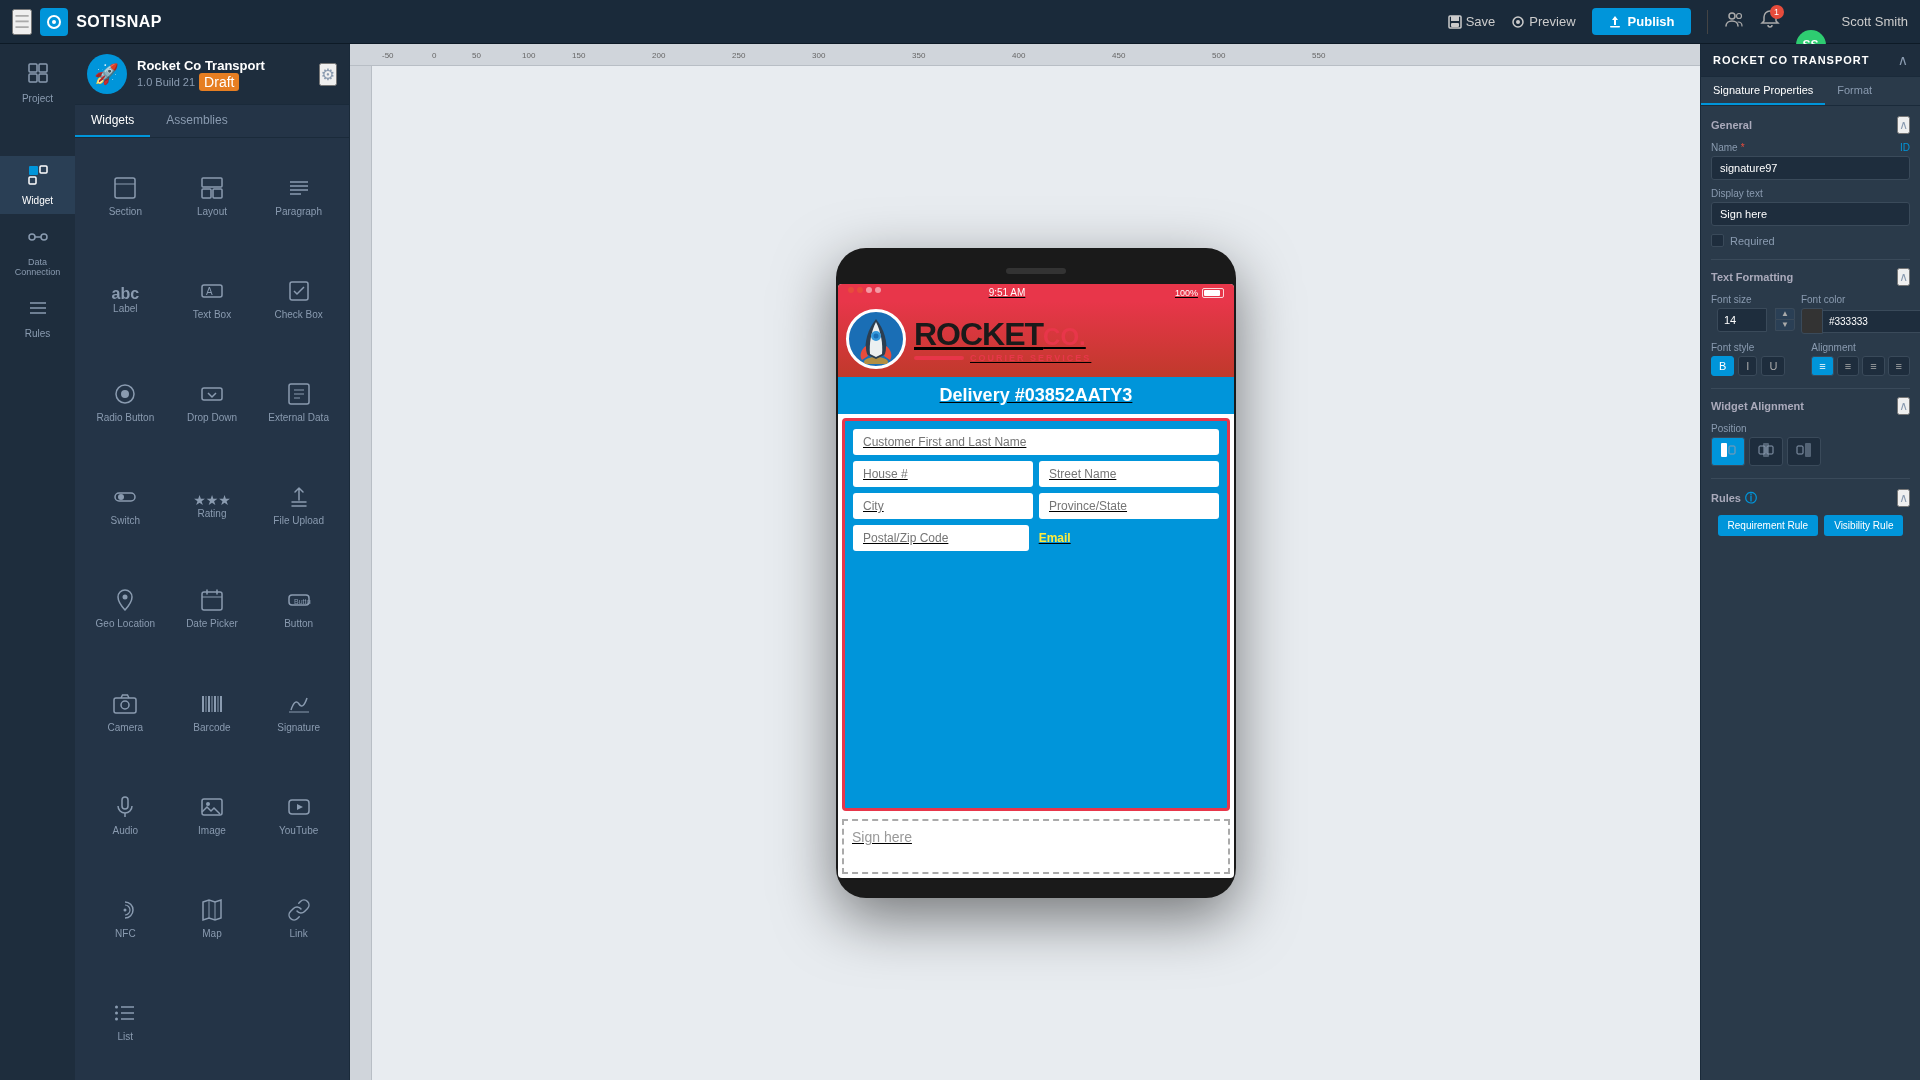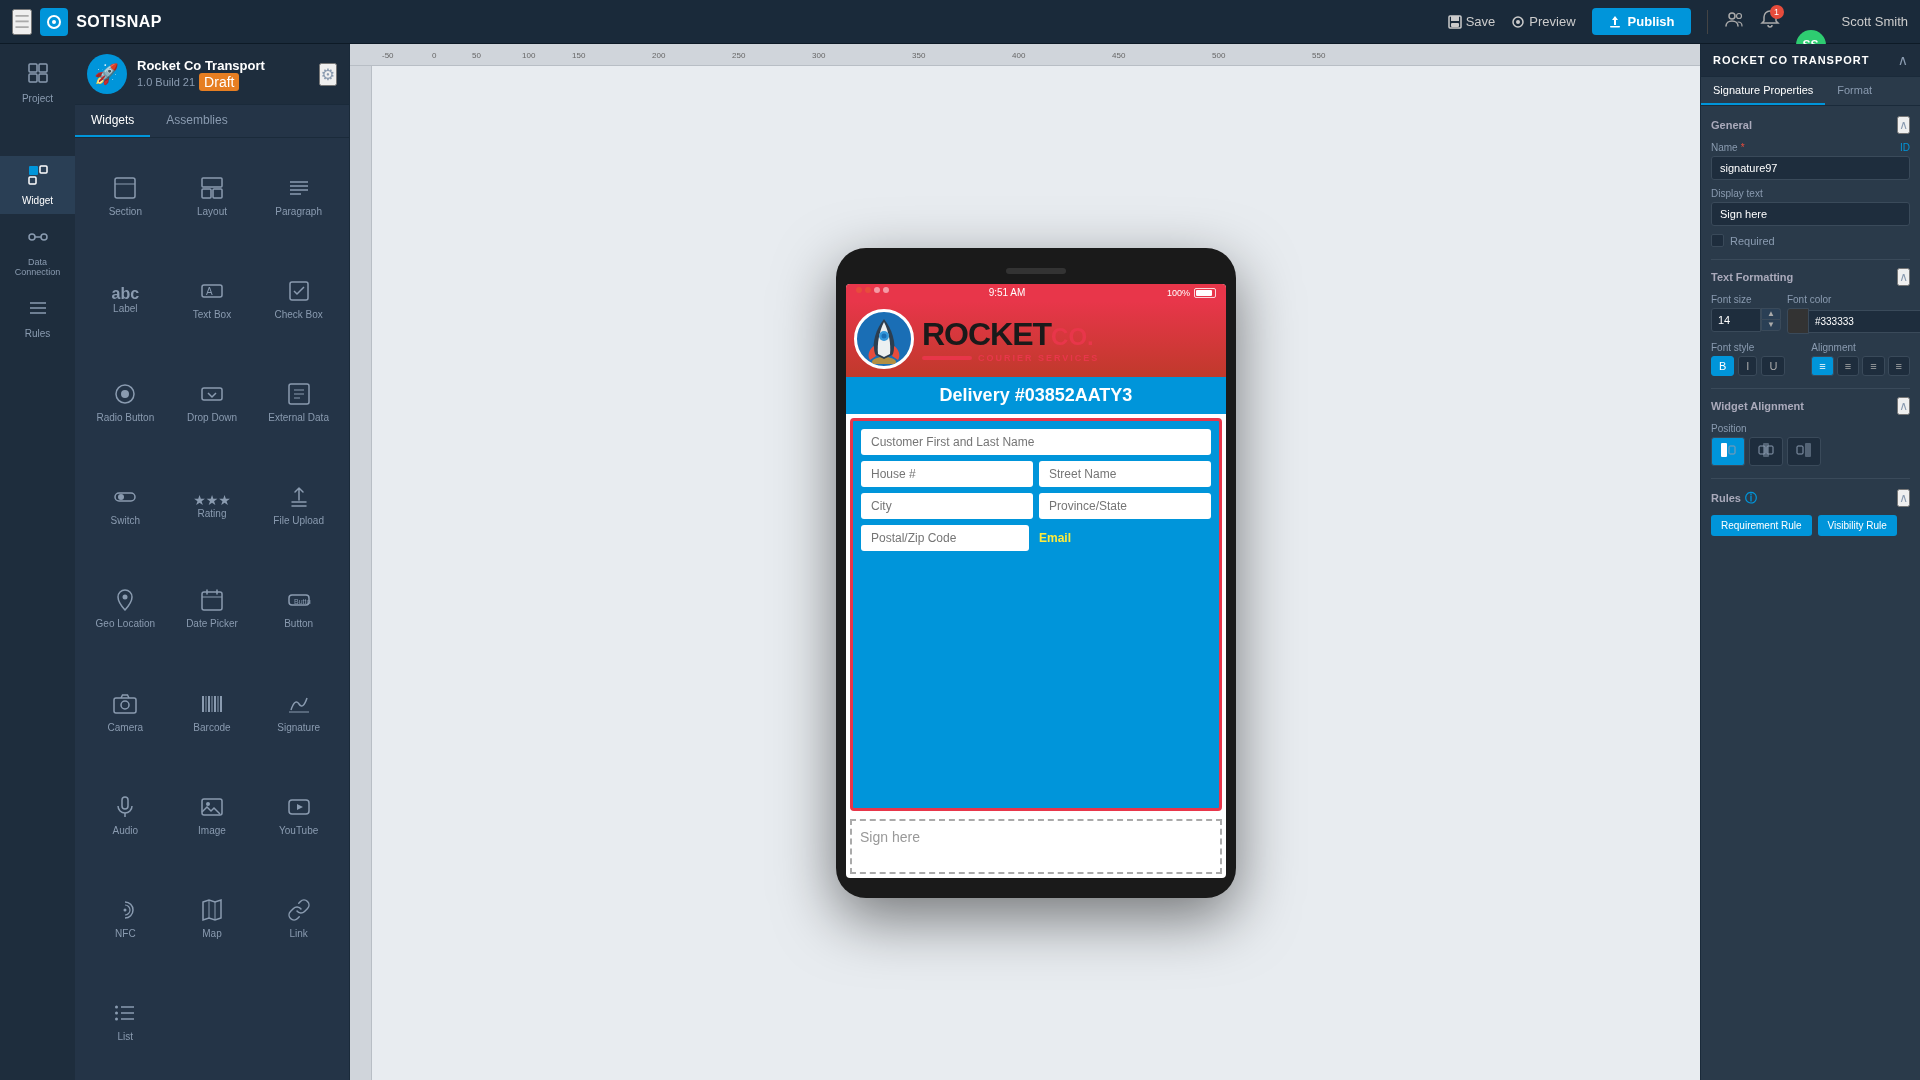--- a/index.html
+++ b/index.html
@@ -135,25 +135,26 @@
       align-items: center;
       justify-content: center;
     }
 
     
     .tablet-mockup {
       width: 400px;
       height: 650px;
       background: #1a1a1a;
       border-radius: 30px;
-      padding: 20px 10px;
+      padding: 20px 2px;
       box-shadow: 0 20px 60px rgba(0,0,0,0.5);
       display: flex;
       flex-direction: column;
       position: relative;
+      text-decoration: underline;
     }
     .tablet-speaker { width: 60px; height: 6px; background: #333; border-radius: 3px; margin: 0 auto 10px; }
     .tablet-screen {
       flex: 1;
       background: white;
       border-radius: 4px;
       overflow: hidden;
       display: flex;
       flex-direction: column;
     }
@@ -285,42 +286,42 @@
     .align-btn {
       background: #1e2d3d;
       border: 1px solid #3a4a5a;
       color: #aaa;
       padding: 3px 7px;
       font-size: 11px;
       border-radius: 3px;
       cursor: pointer;
     }
     .align-btn.active { background: #0095da; color: white; }
-    .number-input-row { display: flex; align-items: flex-start; gap: 0; }
+    .number-input-row { display: flex; align-items: flex-start; gap: 8px; margin-left: 6px; }
     .number-input { background: #1e2d3d; border: 1px solid #3a4a5a; color: white; padding: 5px 6px; font-size: 11px; border-radius: 3px 0 0 3px; width: 50px; }
     .number-stepper { display: flex; flex-direction: column; }
     .stepper-btn { background: #2a3f55; border: 1px solid #3a4a5a; color: #aaa; padding: 1px 5px; font-size: 8px; cursor: pointer; line-height: 1; }
     .stepper-btn:first-child { border-radius: 0 3px 0 0; border-bottom: none; }
     .stepper-btn:last-child { border-radius: 0 0 3px 0; }
     .color-input-row { display: flex; align-items: center; gap: 0; }
     .color-swatch { width: 22px; height: 26px; background: #333333; border: 1px solid #3a4a5a; border-radius: 3px 0 0 3px; cursor: pointer; }
     .color-text { background: #1e2d3d; border: 1px solid #3a4a5a; border-left: none; color: white; padding: 5px 6px; font-size: 10px; border-radius: 0 3px 3px 0; flex: 1; }
     .position-buttons { display: flex; gap: 4px; }
     .position-btn {
       background: #1e2d3d;
       border: 1px solid #3a4a5a;
       color: #aaa;
       padding: 4px 8px;
       font-size: 14px;
       border-radius: 3px;
       cursor: pointer;
     }
     .position-btn.active { background: #0095da; }
     .rules-section { margin-top: 10px; }
-    .rules-buttons { display: flex; gap: 6px; margin-top: 6px; }
+    .rules-buttons { display: flex; gap: 6px; margin-top: 6px; justify-content: center; }
     .rule-btn {
       background: #0095da;
       color: white;
       border: none;
       padding: 5px 10px;
       font-size: 10px;
       border-radius: 3px;
       cursor: pointer;
     }
     .section-divider { height: 1px; background: #3a4a5a; margin: 8px 0; }

